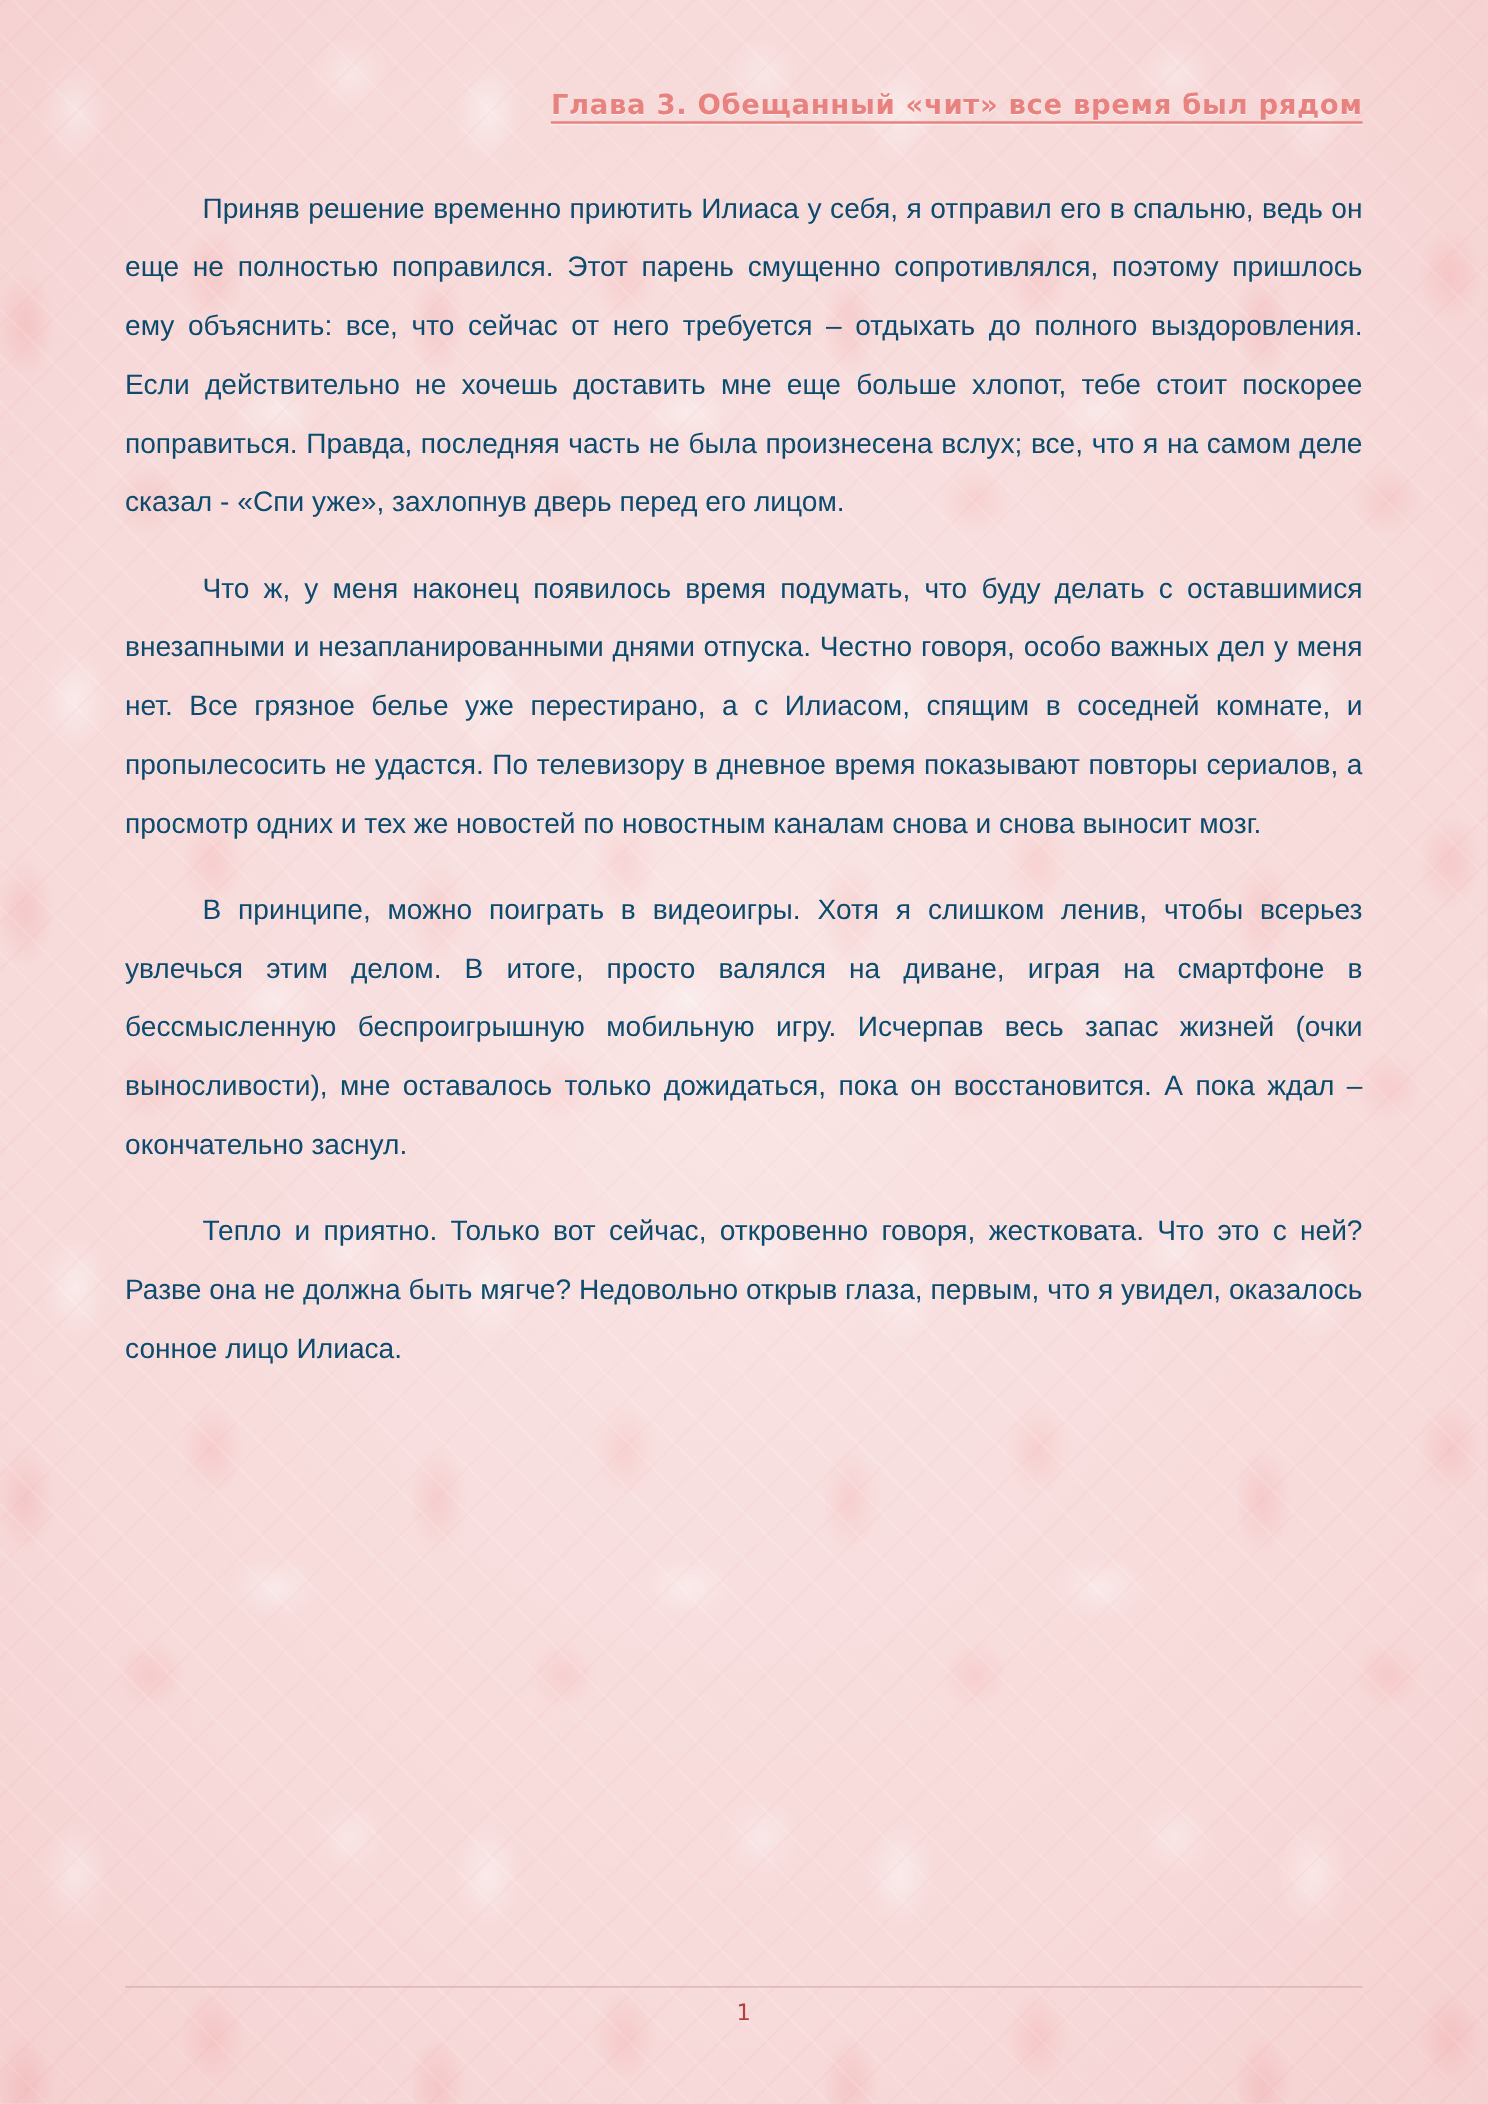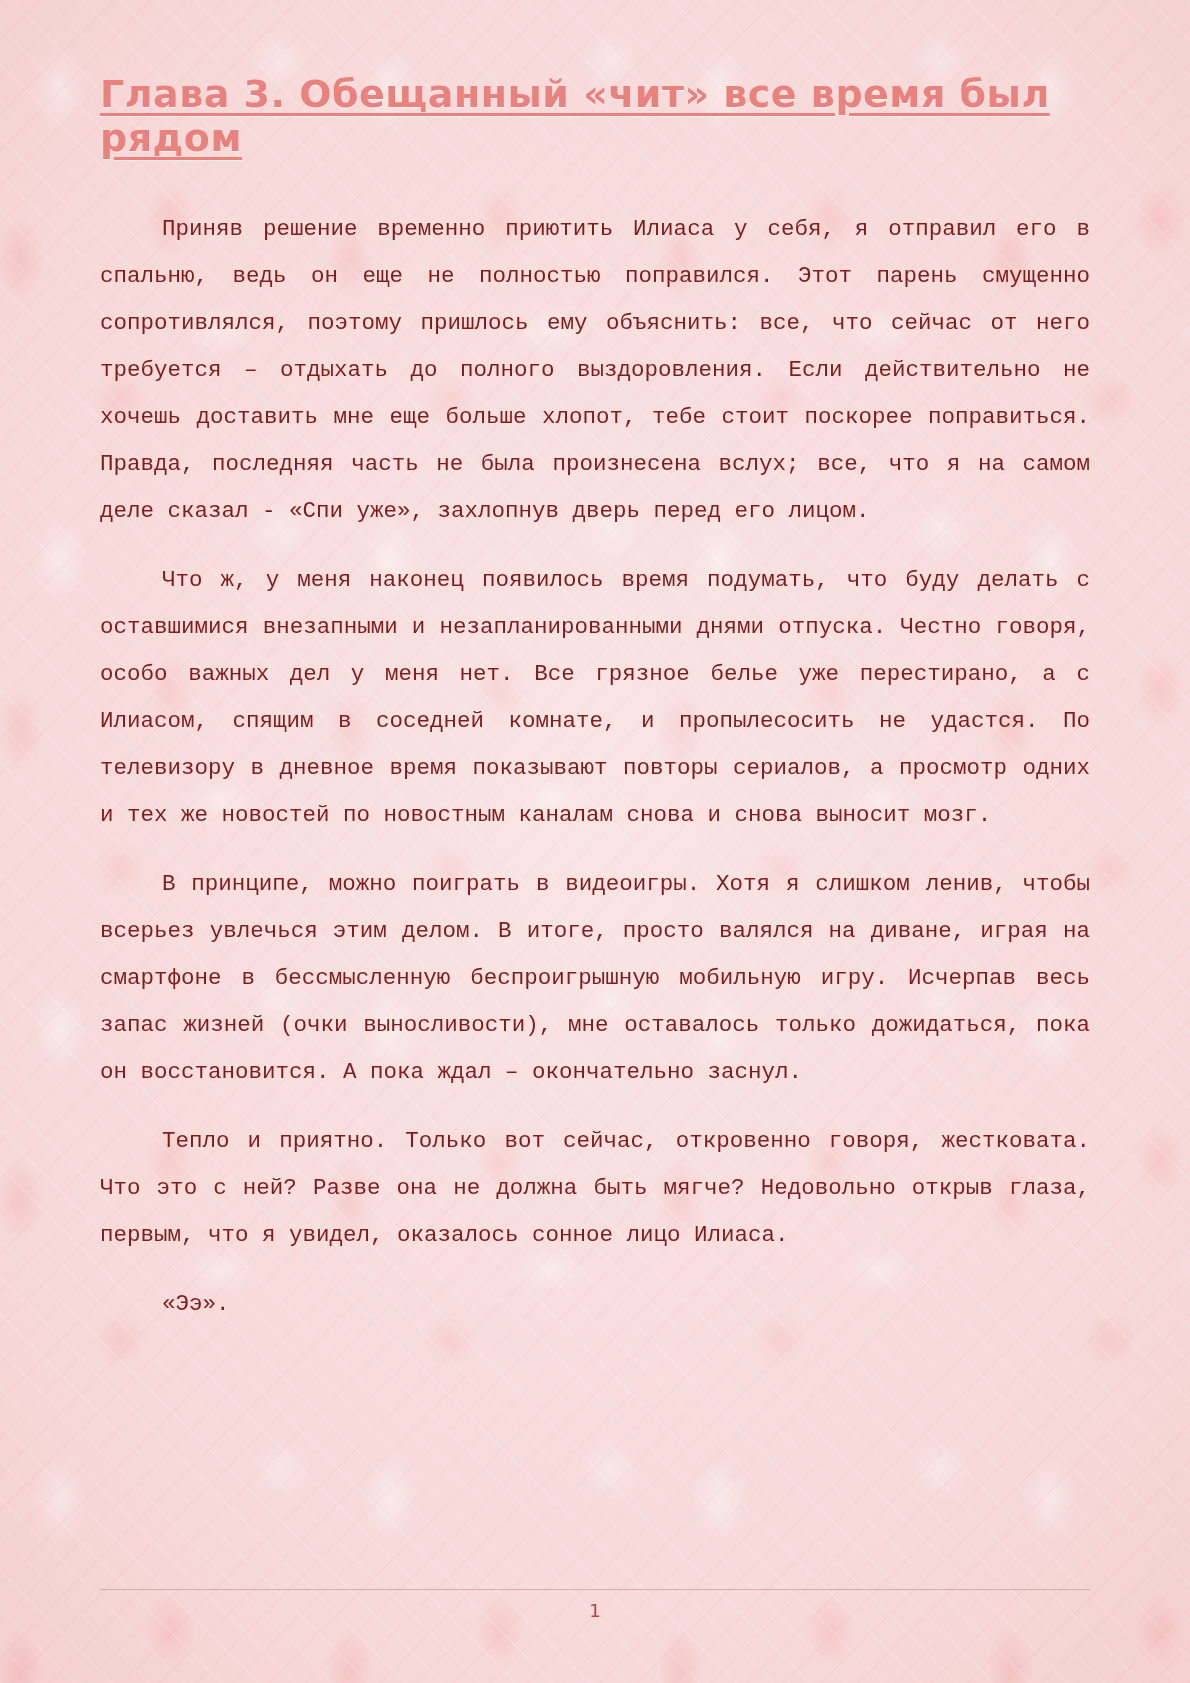--- a/index.html
+++ b/index.html
@@ -47,40 +47,40 @@
 
   .page {
     position: relative;
     width: 1190px;
     height: 1683px;
     box-sizing: border-box;
     padding: 0 100px;
   }
 
   .chapter-title {
-    text-align: left;
+    text-align: right;
     font-family: "DejaVu Sans", sans-serif;
-    font-size: 38px;
+    font-size: 22px;
     font-weight: 700;
     color: #e8827f;
     text-decoration: underline;
     text-underline-offset: 6px;
     letter-spacing: 0.5px;
     margin: 0;
     padding-top: 72px;
     text-shadow: 0 1px 0 rgba(255,255,255,0.6);
   }
 
   .body-text {
     margin-top: 46px;
     font-size: 22.5px;
     line-height: 47px;
-    color: #7f1d1d;
+    color: #0c4a6e;
     text-align: justify;
-    font-family: Liberation Mono, monospace;
+    font-family: Liberation Sans, sans-serif;
   }
   .body-text p {
     margin: 0 0 22px 0;
     text-indent: 62px;
     text-align: justify;
     text-justify: inter-word;
   }
   .body-text p:last-child {
     margin-bottom: 0;
   }
@@ -113,21 +113,20 @@
 
 <div class="page">
 
   <h1 class="chapter-title">Глава 3. Обещанный «чит» все время был рядом</h1>
 
   <div class="body-text">
     <p>Приняв решение временно приютить Илиаса у себя, я отправил его в спальню, ведь он еще не полностью поправился. Этот парень смущенно сопротивлялся, поэтому пришлось ему объяснить: все, что сейчас от него требуется – отдыхать до полного выздоровления. Если действительно не хочешь доставить мне еще больше хлопот, тебе стоит поскорее поправиться. Правда, последняя часть не была произнесена вслух; все, что я на самом деле сказал - «Спи уже», захлопнув дверь перед его лицом.</p>
     <p>Что ж, у меня наконец появилось время подумать, что буду делать с оставшимися внезапными и незапланированными днями отпуска. Честно говоря, особо важных дел у меня нет. Все грязное белье уже перестирано, а с Илиасом, спящим в соседней комнате, и пропылесосить не удастся. По телевизору в дневное время показывают повторы сериалов, а просмотр одних и тех же новостей по новостным каналам снова и снова выносит мозг.</p>
     <p>В принципе, можно поиграть в видеоигры. Хотя я слишком ленив, чтобы всерьез увлечься этим делом. В итоге, просто валялся на диване, играя на смартфоне в бессмысленную беспроигрышную мобильную игру. Исчерпав весь запас жизней (очки выносливости), мне оставалось только дожидаться, пока он восстановится. А пока ждал – окончательно заснул.</p>
     <p>Тепло и приятно. Только вот сейчас, откровенно говоря, жестковата. Что это с ней? Разве она не должна быть мягче? Недовольно открыв глаза, первым, что я увидел, оказалось сонное лицо Илиаса.</p>
-    <p>«Ээ».</p>
   </div>
 
   <div class="footer">
     <div class="footer-rule"></div>
     <div class="page-number">1</div>
   </div>
 
 </div>
 
 </body></html>

